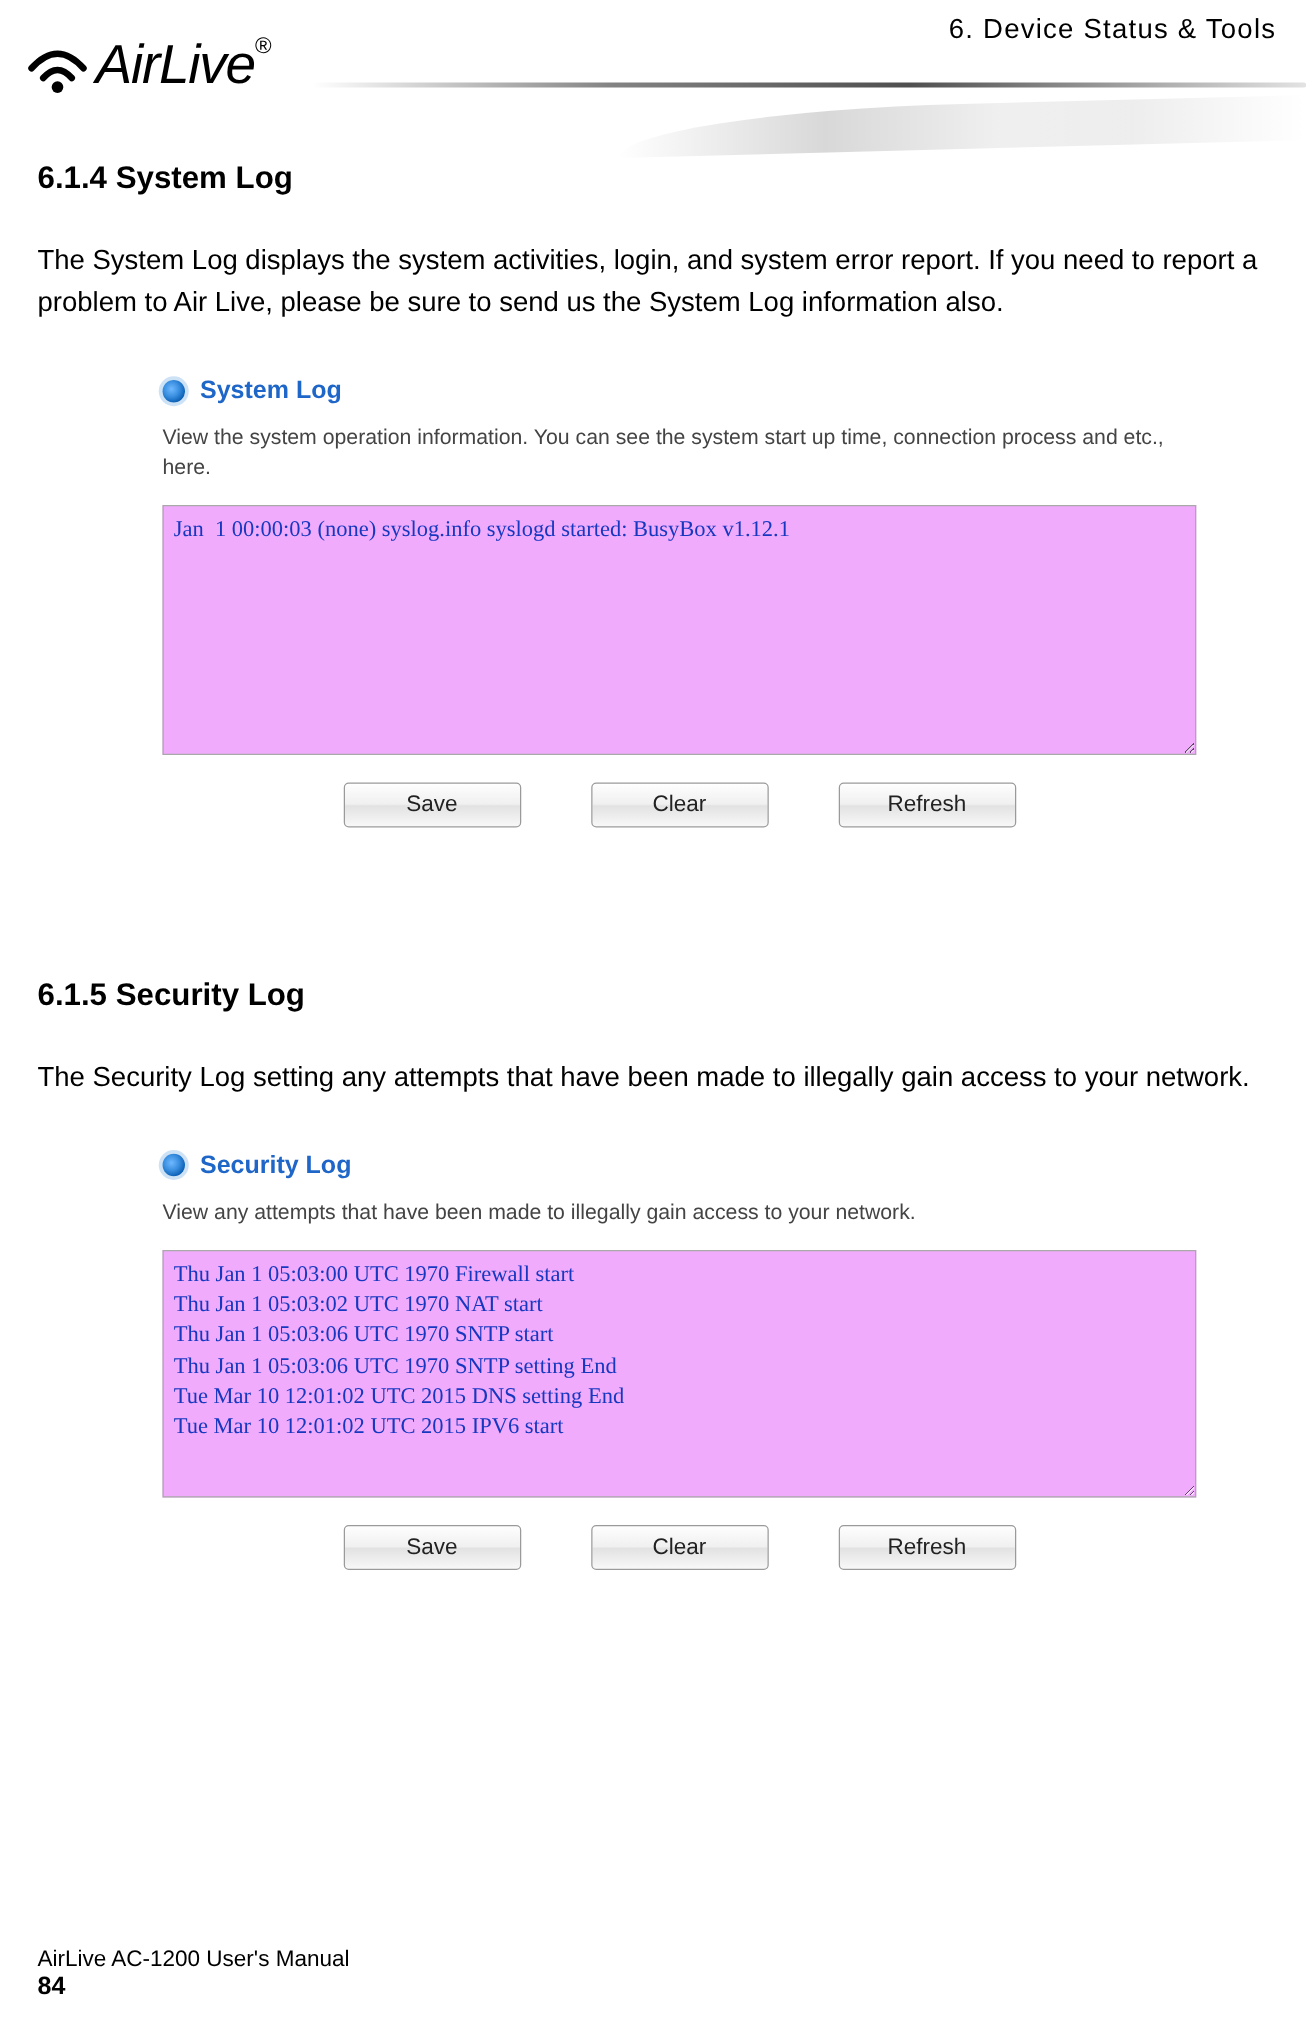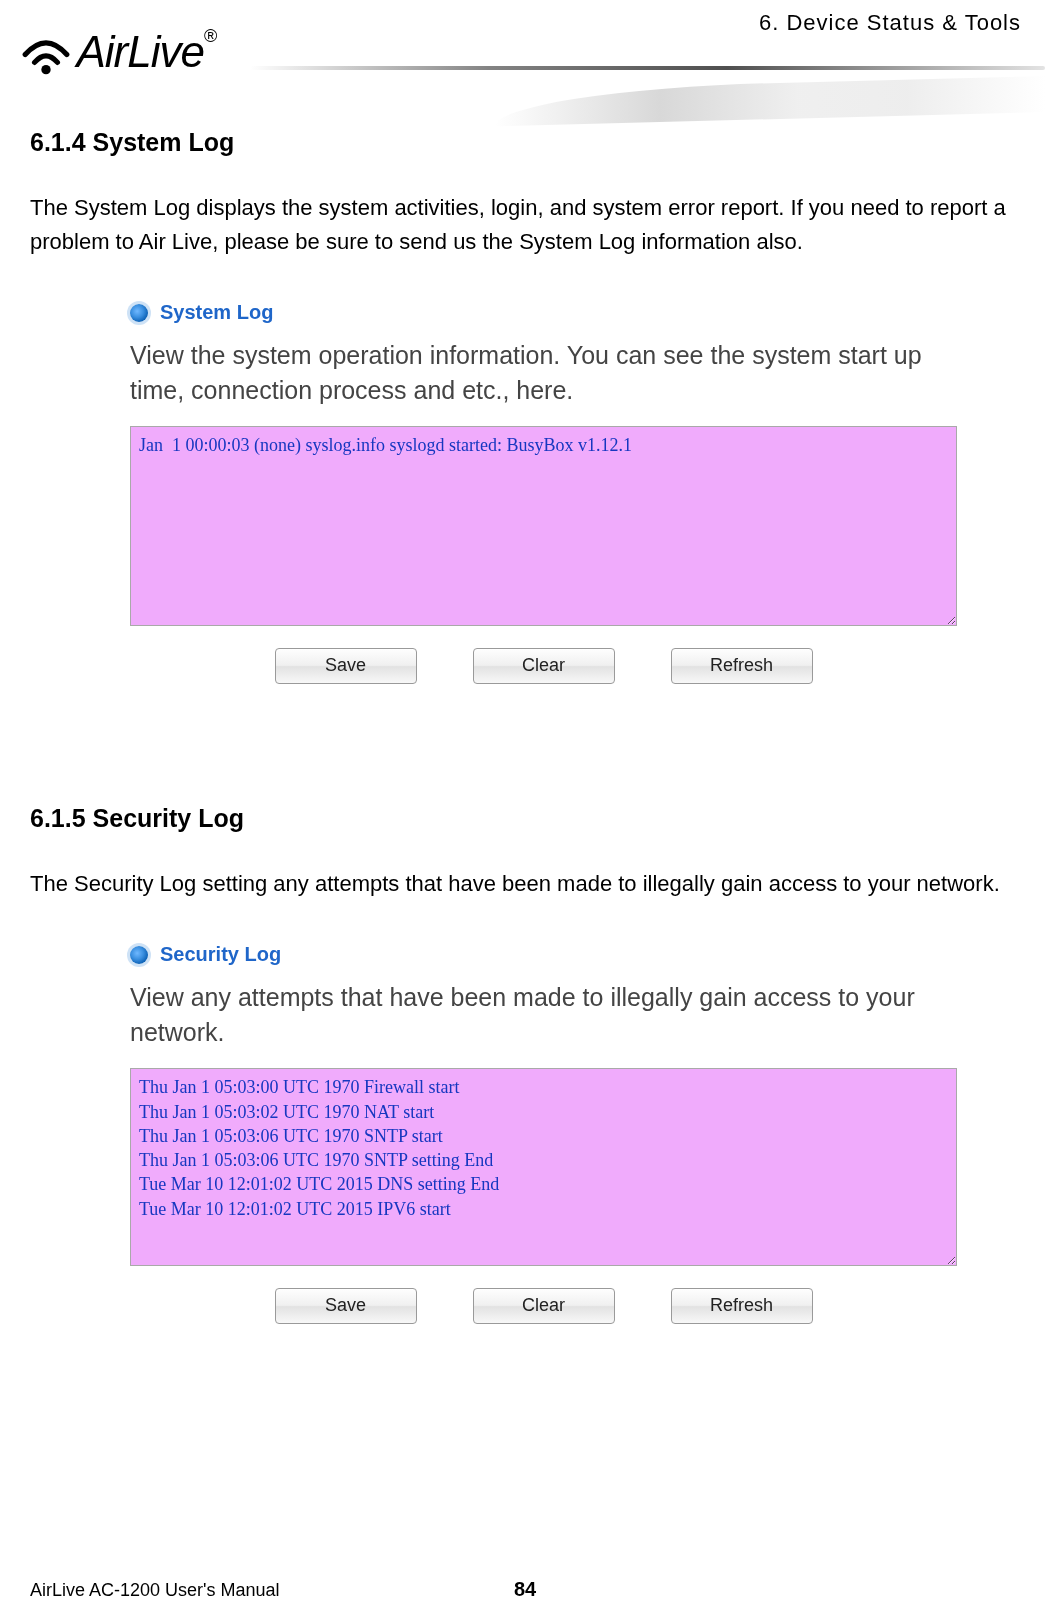--- a/index.html
+++ b/index.html
@@ -105,21 +105,21 @@
     box-shadow: 0 0 0 3px rgba(60,140,220,0.25);
     margin-right: 12px;
     flex: 0 0 auto;
   }
   .panel-title {
     color: #1f66c9;
     font-weight: 600;
     font-size: 20px;
   }
   .panel-desc {
-    font-size: 25px;
+    font-size: 17px;
     color: #444;
     line-height: 1.4;
     margin-bottom: 18px;
   }
   .log-box {
     width: 100%;
     box-sizing: border-box;
     border: 1px solid #a9a9a9;
     background: #f0abfc;
     padding: 6px 8px;
@@ -158,20 +158,21 @@
   }
 
   .footer {
     position: absolute;
     left: 30px;
     right: 25px;
     bottom: 18px;
     font-size: 18px;
     display: flex;
     align-items: baseline;
+    flex-direction: column;
   }
   .footer-left {
     flex: 1;
   }
   .footer-center {
     flex: 0 0 auto;
     font-weight: bold;
     font-size: 20px;
   }
   .footer-right {

